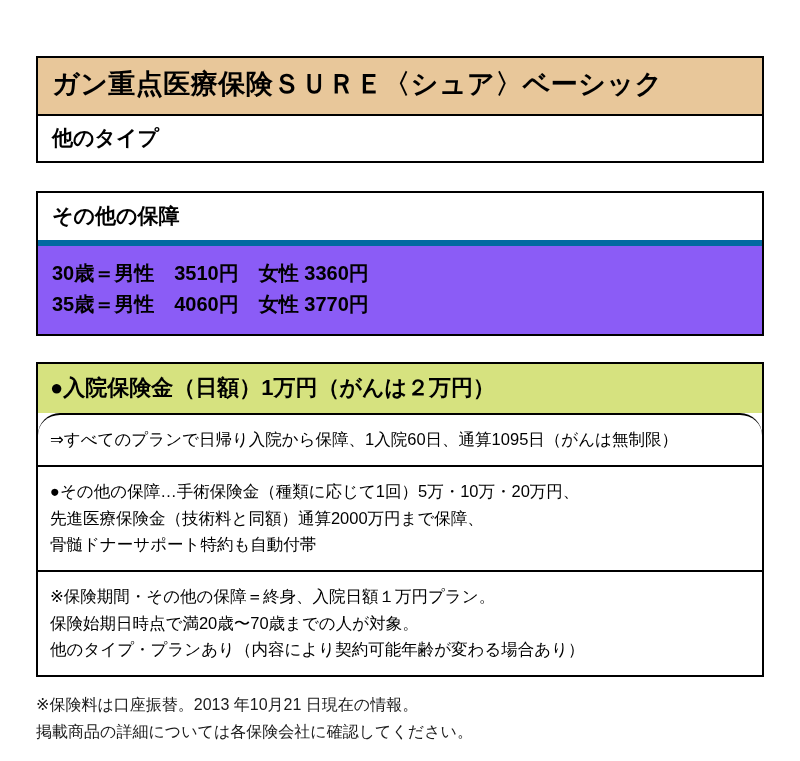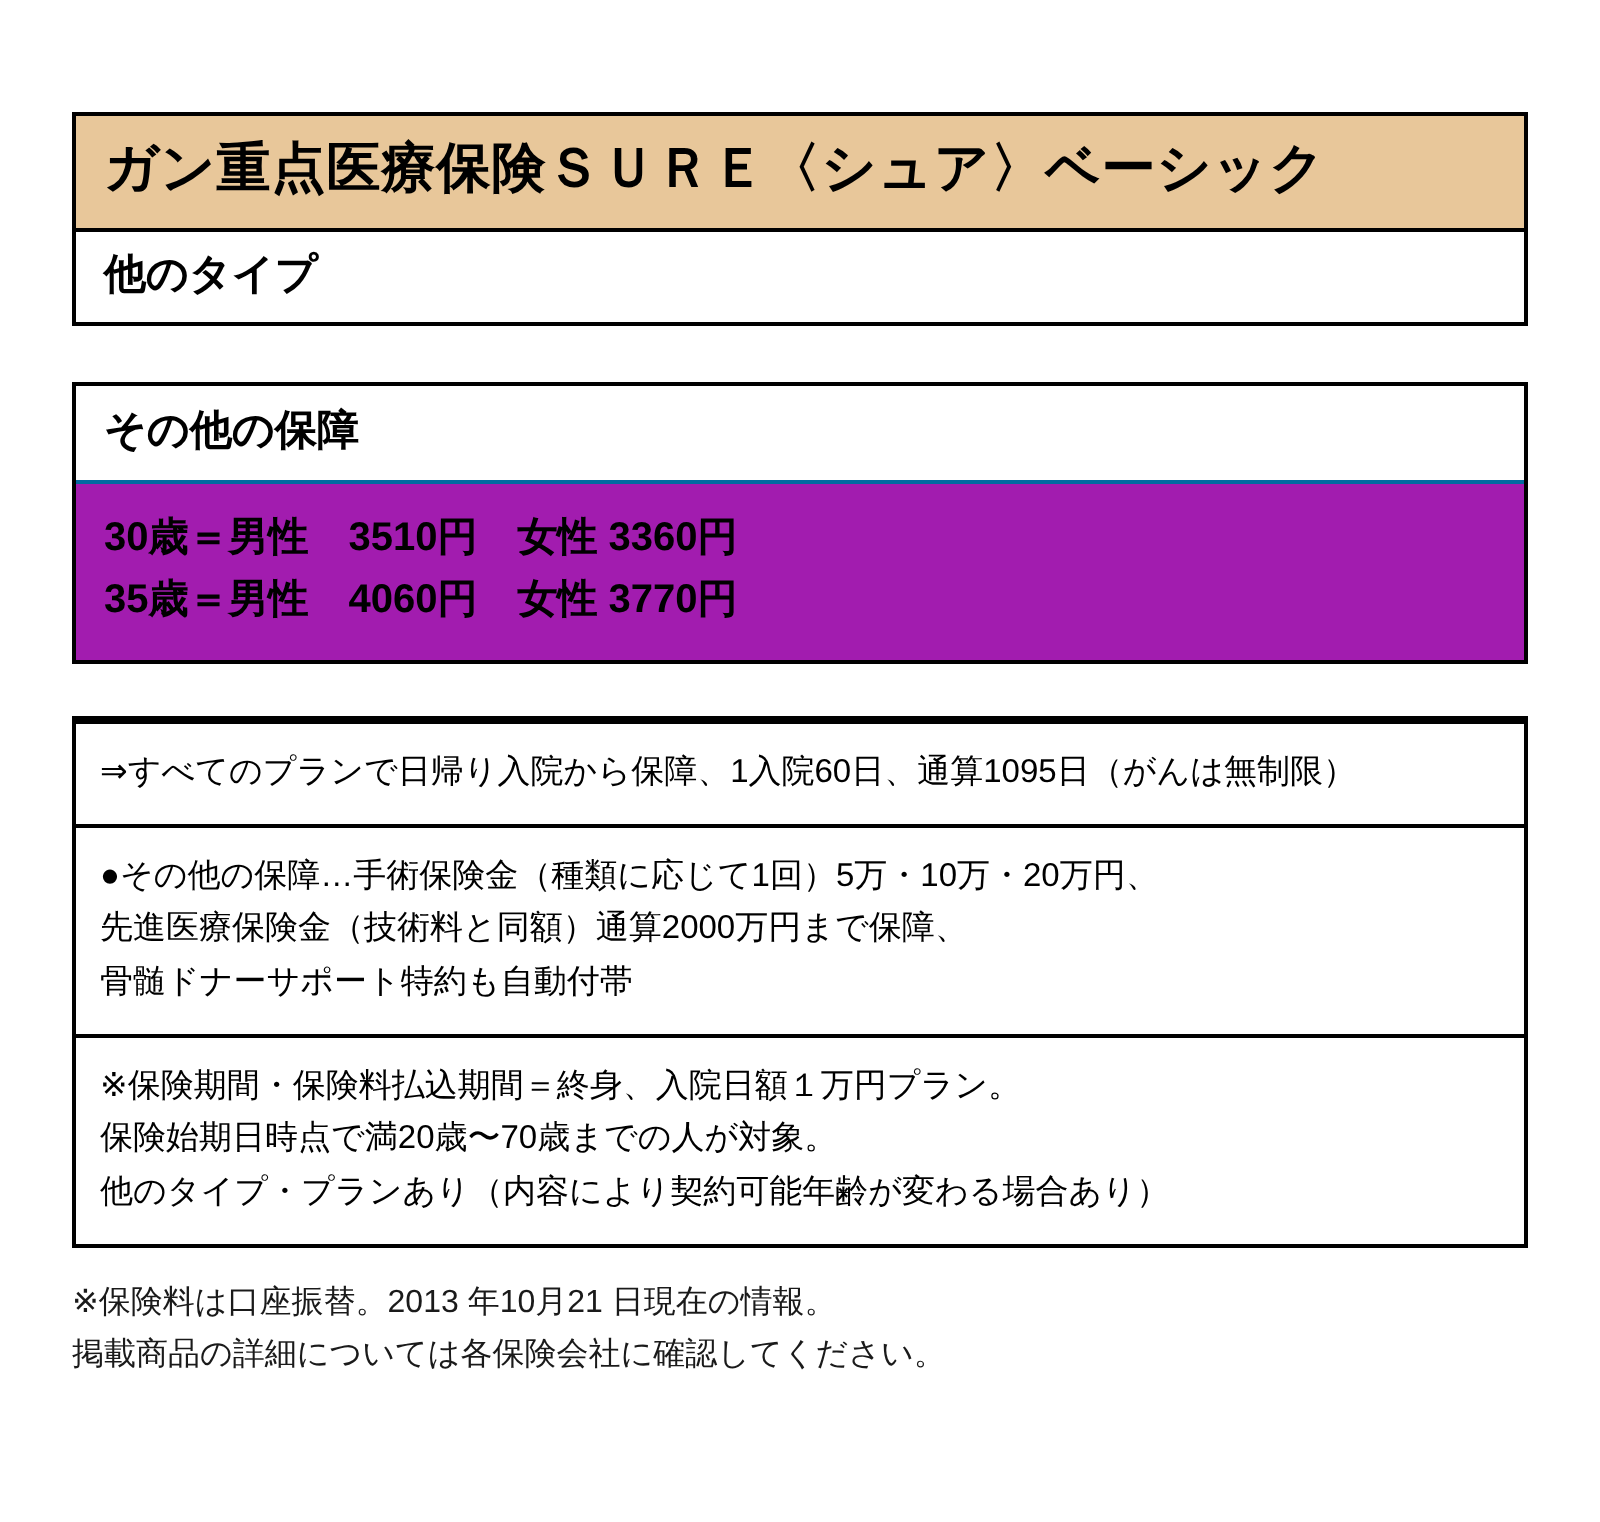--- a/index.html
+++ b/index.html
@@ -48,22 +48,22 @@
   .gap-md { height: 26px; }
 
   
   .premium-head {
     padding: 11px 14px 13px 14px;
     font-size: 21px;
     font-weight: bold;
     line-height: 1.1;
   }
   .premium-body {
-    border-top: 2px solid #0369a1;
-    background: #a21caf;
+    border-top: 6px solid #0369a1;
+    background: #8b5cf6;
     padding: 12px 14px 14px 14px;
     font-size: 20px;
     font-weight: bold;
     line-height: 1.55;
   }
   .premium-row {
     white-space: pre;
   }
 
   
@@ -75,20 +75,21 @@
     line-height: 1.15;
   }
   .cov-sec {
     border-top: 2px solid #000000;
     padding: 11px 12px 12px 12px;
     font-size: 16.5px;
     line-height: 1.62;
   }
   .cov-sec.first {
     border-top: 2px solid #000000;
+    border-radius: 22px;
   }
   .cov-sec .line { white-space: nowrap; }
 
   
   .footnote {
     margin-top: 15px;
     font-size: 16px;
     line-height: 1.65;
     color: #1a1a1a;
   }
@@ -110,33 +111,34 @@
     <div class="premium-head">その他の保障</div>
     <div class="premium-body">
       <div class="premium-row">30歳＝男性　3510円　女性 3360円</div>
       <div class="premium-row">35歳＝男性　4060円　女性 3770円</div>
     </div>
   </div>
 
   <div class="gap-md"></div>
 
   <div class="block">
+    <div class="cov-head">●入院保険金（日額）1万円（がんは２万円）</div>
 
     <div class="cov-sec first">
       <div class="line">⇒すべてのプランで日帰り入院から保障、1入院60日、通算1095日（がんは無制限）</div>
     </div>
 
     <div class="cov-sec">
       <div class="line">●その他の保障…手術保険金（種類に応じて1回）5万・10万・20万円、</div>
       <div class="line">先進医療保険金（技術料と同額）通算2000万円まで保障、</div>
       <div class="line">骨髄ドナーサポート特約も自動付帯</div>
     </div>
 
     <div class="cov-sec">
-      <div class="line">※保険期間・保険料払込期間＝終身、入院日額１万円プラン。</div>
+      <div class="line">※保険期間・その他の保障＝終身、入院日額１万円プラン。</div>
       <div class="line">保険始期日時点で満20歳〜70歳までの人が対象。</div>
       <div class="line">他のタイプ・プランあり（内容により契約可能年齢が変わる場合あり）</div>
     </div>
   </div>
 
   <div class="footnote">
     <div class="line">※保険料は口座振替。2013 年10月21 日現在の情報。</div>
     <div class="line">掲載商品の詳細については各保険会社に確認してください。</div>
   </div>
 

